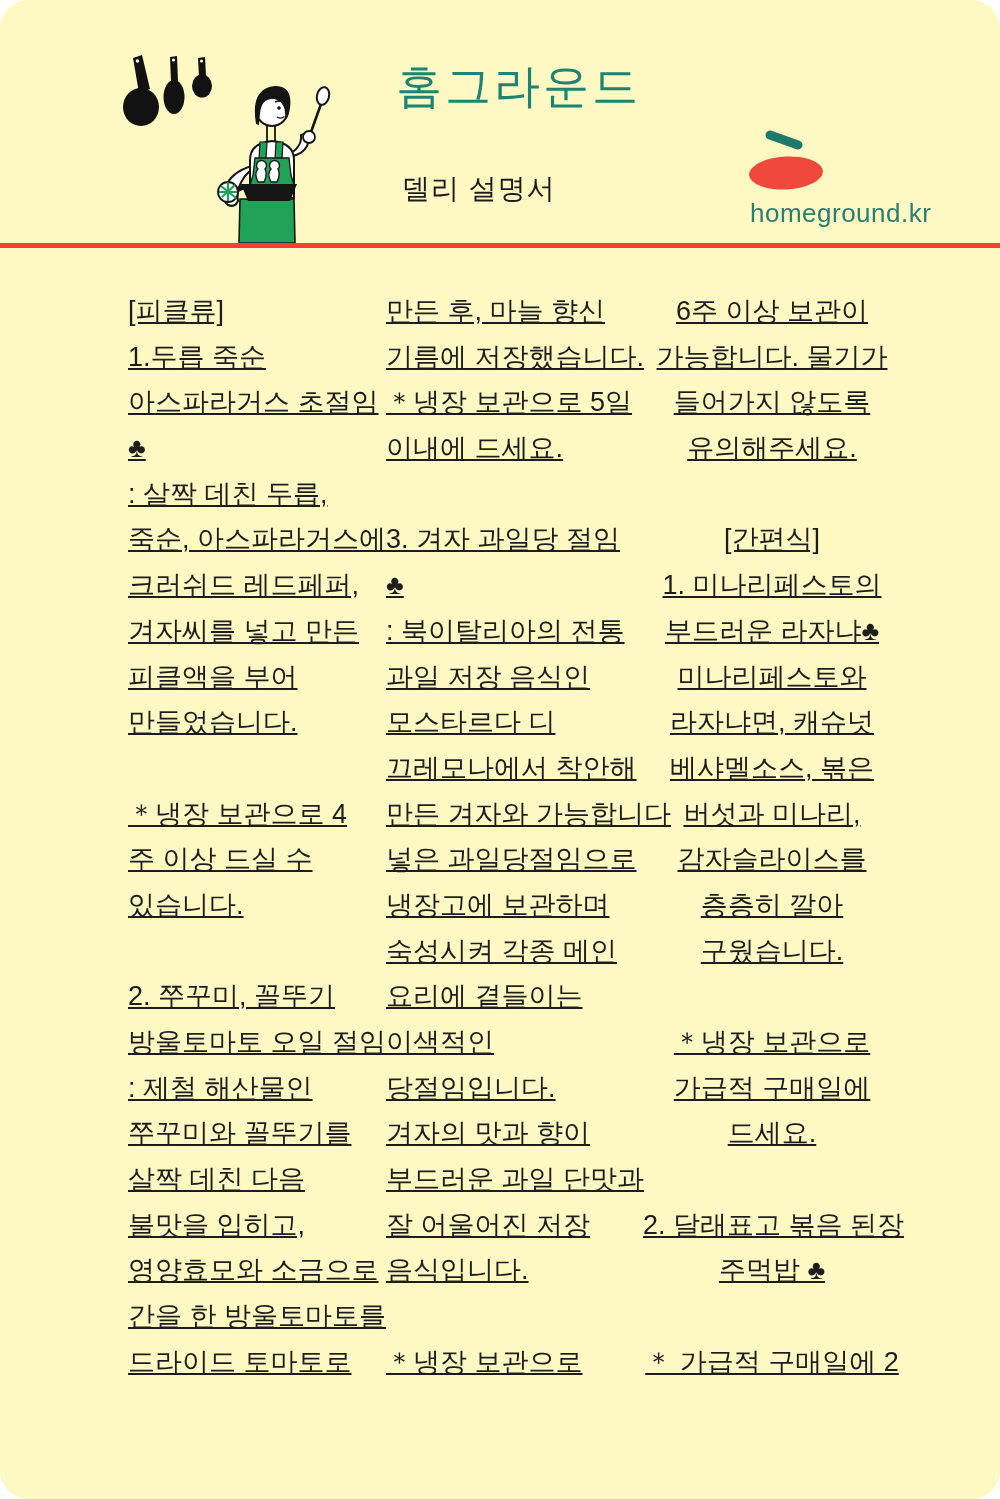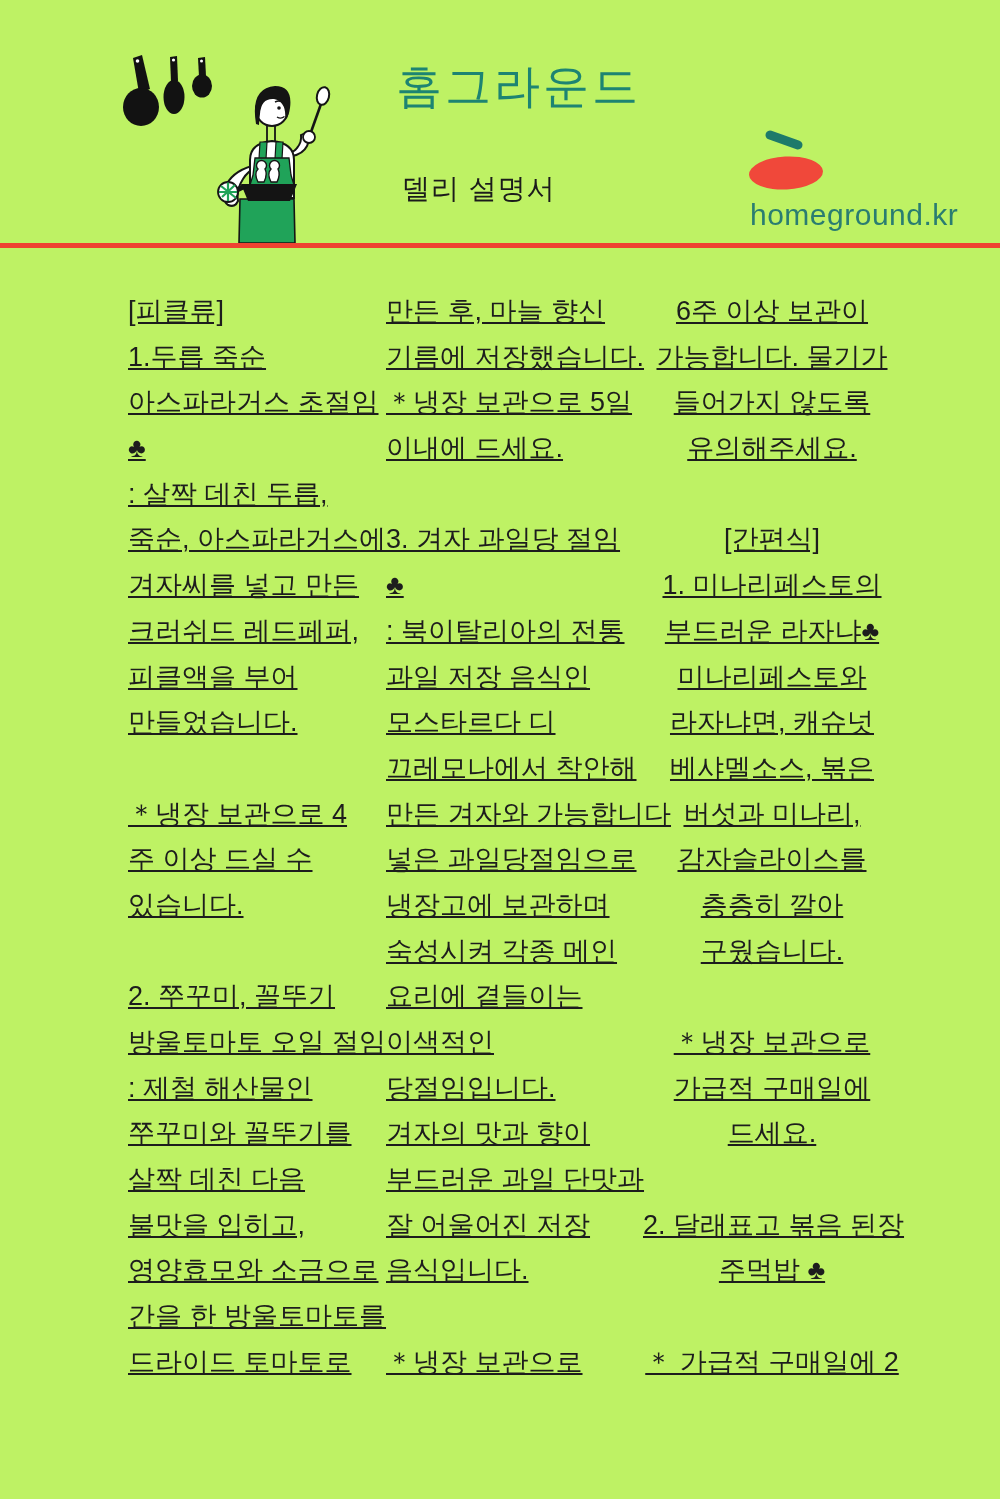--- a/index.html
+++ b/index.html
@@ -2,38 +2,38 @@
 <html><head>
 <meta charset="utf-8">
 <style>
   * { margin:0; padding:0; box-sizing:border-box; }
   html,body { background:#ffffff; }
   body {
     width:1000px; height:1499px; position:relative; overflow:hidden;
     font-family:"Liberation Sans","DejaVu Sans",sans-serif;
     color:#1c1c1c;
   }
-  .page { position:absolute; inset:0; background:#bef264; }
+  .page { position:absolute; inset:0; background:#fef9c3;border-radius:28px; }
 
   
   .title {
     position:absolute; left:396px; top:56px;
     font-size:46px; font-weight:300; letter-spacing:3px;
     color:#1d8472; white-space:nowrap;
   }
   .subtitle {
     position:absolute; left:402px; top:170px;
     font-size:28px; letter-spacing:1px; color:#1b1b1b; white-space:nowrap;
   }
   .pans-svg   { position:absolute; left:110px; top:48px; }
   .cook-svg   { position:absolute; left:195px; top:80px; }
   .logo-svg   { position:absolute; left:740px; top:120px; }
   .brand-text {
     position:absolute; left:750px; top:198px;
-    font-size:30px; letter-spacing:0.5px; color:#2a7d71; white-space:nowrap;
+    font-size:26px; letter-spacing:0.5px; color:#2a7d71; white-space:nowrap;
   }
   .divider {
     position:absolute; left:0; top:243px; width:1000px; height:5px;
     background:#ee4331;
   }
 
   
   .col {
     position:absolute; top:289px; width:258px;
     font-size:27px; line-height:45.7px; color:#1d1d1d;
@@ -117,22 +117,22 @@
   <div class="divider"></div>
 
   <main>
     <div class="col col1">
         <div class="line">[피클류]</div>
         <div class="line">1.두릅 죽순</div>
         <div class="line">아스파라거스 초절임</div>
         <div class="line">♣</div>
         <div class="line">: 살짝 데친 두릅,</div>
         <div class="line">죽순, 아스파라거스에</div>
+        <div class="line">크러쉬드 레드페퍼,</div>
         <div class="line">겨자씨를 넣고 만든</div>
-        <div class="line">크러쉬드 레드페퍼,</div>
         <div class="line">피클액을 부어</div>
         <div class="line">만들었습니다.</div>
         <div class="line"></div>
         <div class="line">＊냉장 보관으로 4</div>
         <div class="line">주 이상 드실 수</div>
         <div class="line">있습니다.</div>
         <div class="line"></div>
         <div class="line">2. 쭈꾸미, 꼴뚜기</div>
         <div class="line">방울토마토 오일 절임</div>
         <div class="line">: 제철 해산물인</div>

